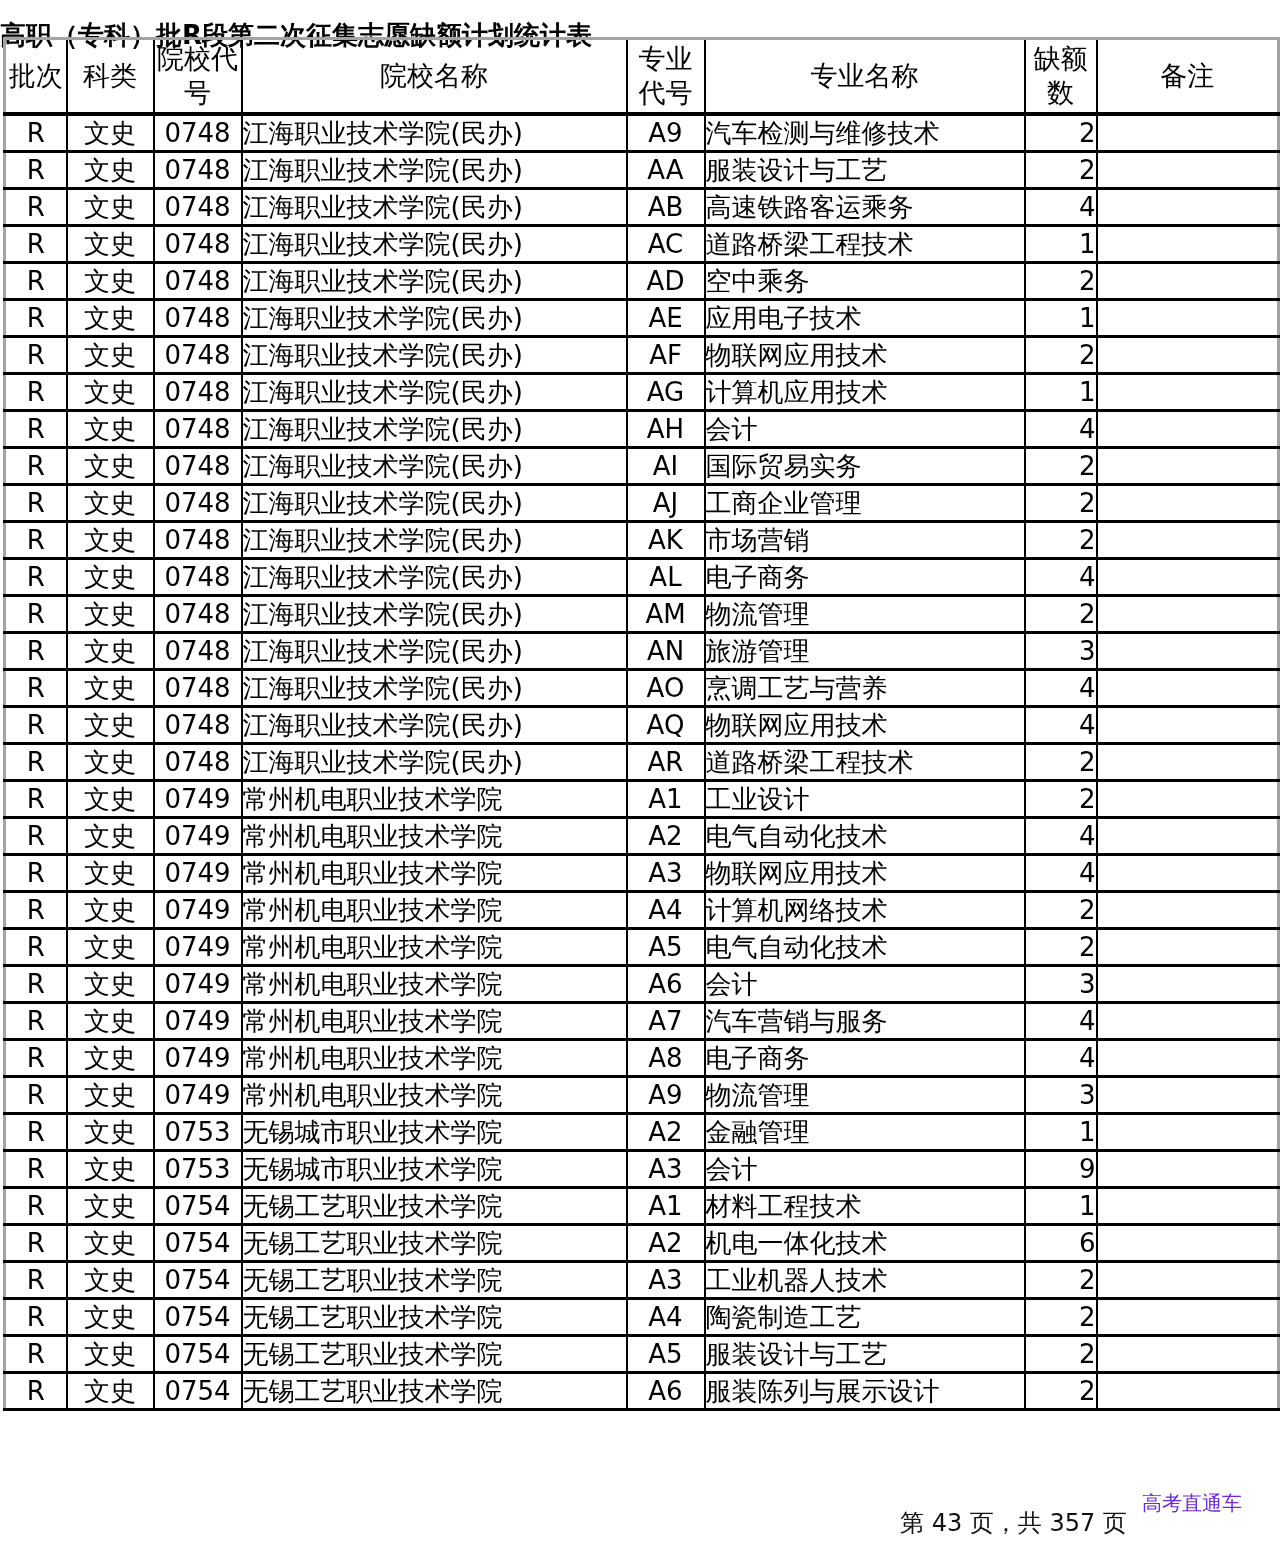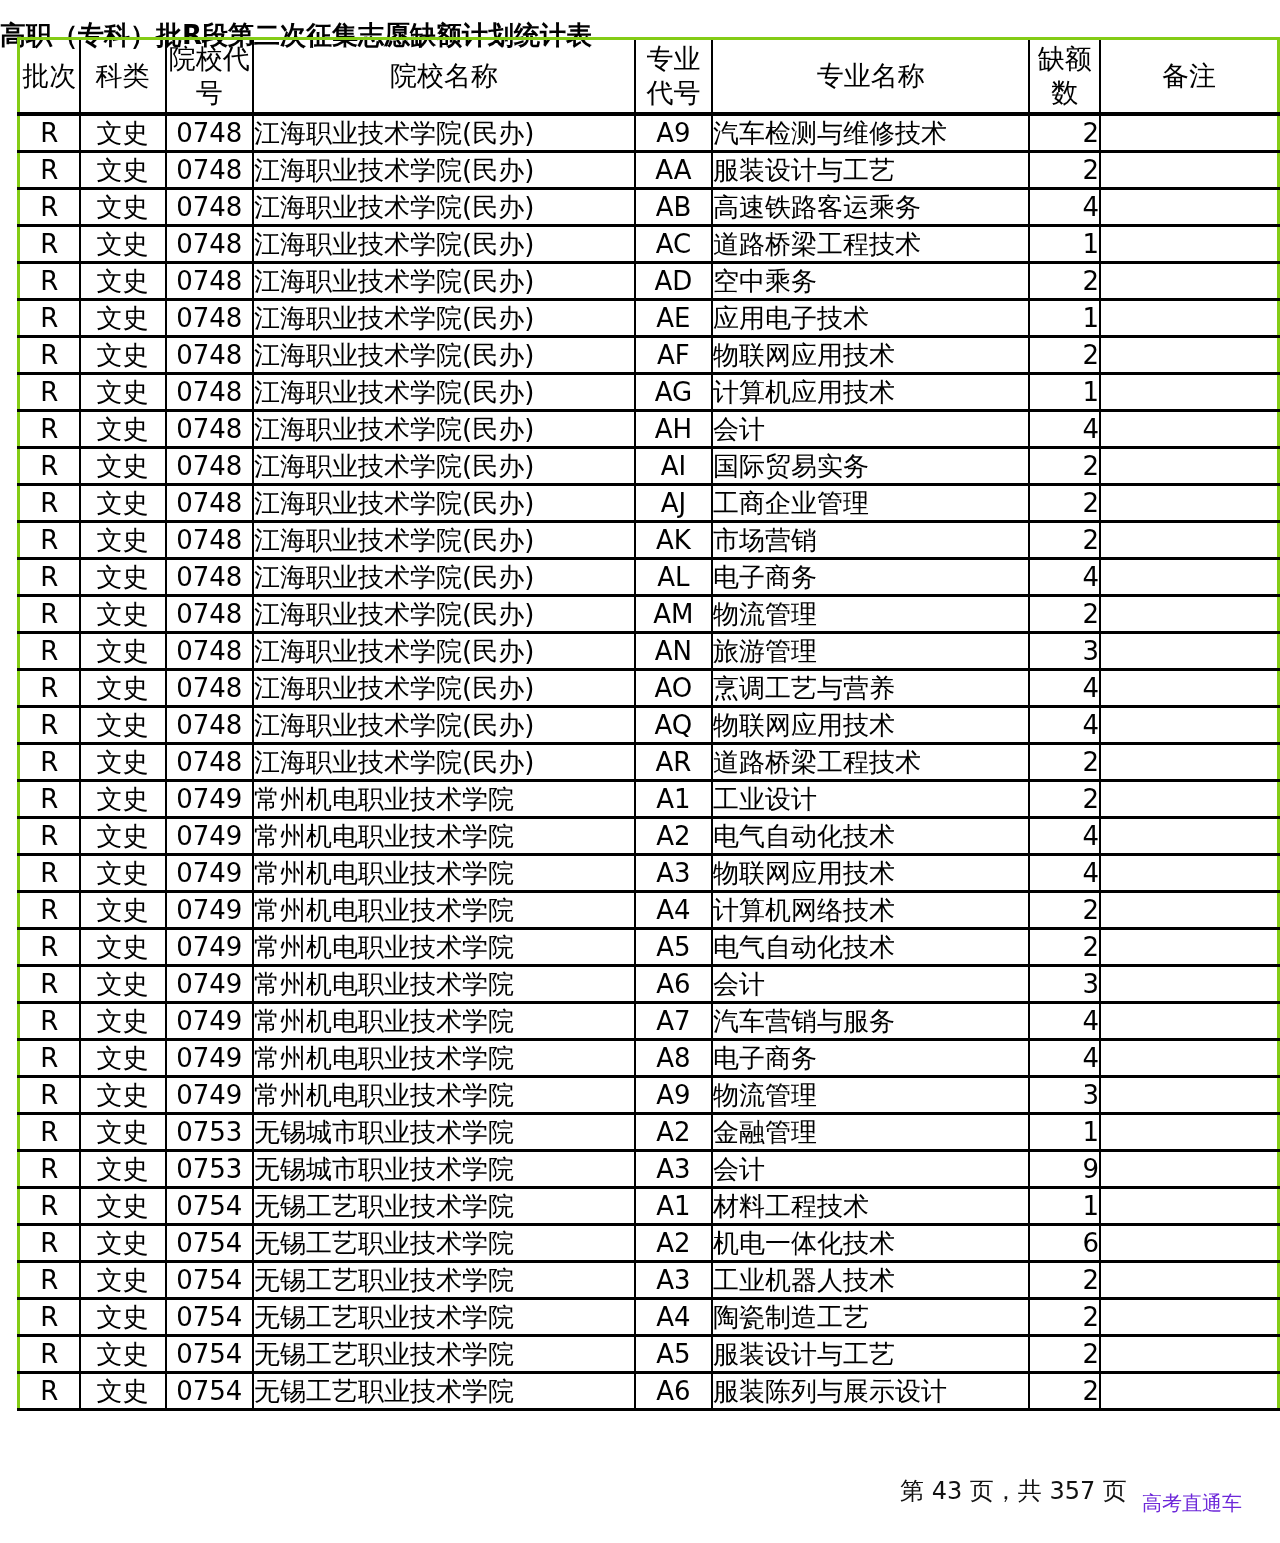--- a/index.html
+++ b/index.html
@@ -3,23 +3,23 @@
   <meta charset="utf-8">
   <style>
     html, body { margin: 0; padding: 0; background: #ffffff; }
     body { width: 1280px; height: 1543px; position: relative; overflow: hidden; color: #000; }
     .title {
       position: absolute; left: 0; top: 2px; width: 1280px; height: 34px;
       text-align: left; font-family: "DejaVu Sans", sans-serif; font-weight: bold;
       font-size: 26px; line-height: 34px; letter-spacing: 0px; margin-top: 16px;
     }
     table.grid {
-      position: absolute; left: 17px; top: 37px;
+      position: absolute; left: 3px; top: 37px;
       border-collapse: collapse; table-layout: fixed;
-      border: 3px solid #84cc16;
+      border: 3px solid #a3a3a3;
       font-family: "DejaVu Sans", sans-serif;
     }
     table.grid col.c0 { width: 62px; }
     table.grid col.c1 { width: 87px; }
     table.grid col.c2 { width: 88px; }
     table.grid col.c3 { width: 385px; }
     table.grid col.c4 { width: 78px; }
     table.grid col.c5 { width: 320px; }
     table.grid col.c6 { width: 72px; }
     table.grid col.c7 { width: 182px; }
@@ -33,21 +33,21 @@
     }
     table.grid th.two { white-space: normal; word-break: break-all; line-height: 34px; }
     table.grid td {
       height: 34px; font-size: 26px; line-height: 34px; vertical-align: middle;
       border-bottom-width: 3px;
     }
     td.center { text-align: center; }
     td.left { text-align: left; padding-left: 4px; }
     td.right { text-align: right; padding-right: 3px; }
     .footer-page {
-      position: absolute; left: 900px; top: 1476px; font-family: "DejaVu Sans", sans-serif;
+      position: absolute; left: 900px; top: 1508px; font-family: "DejaVu Sans", sans-serif;
       font-size: 24px; line-height: 30px; color: #111;
     }
     .watermark {
       position: absolute; left: 1142px; top: 1491px; font-family: "DejaVu Sans", sans-serif;
       font-size: 20px; line-height: 24px; color: #6d28d9;
     }
   </style>
 </head>
 <body>
 

